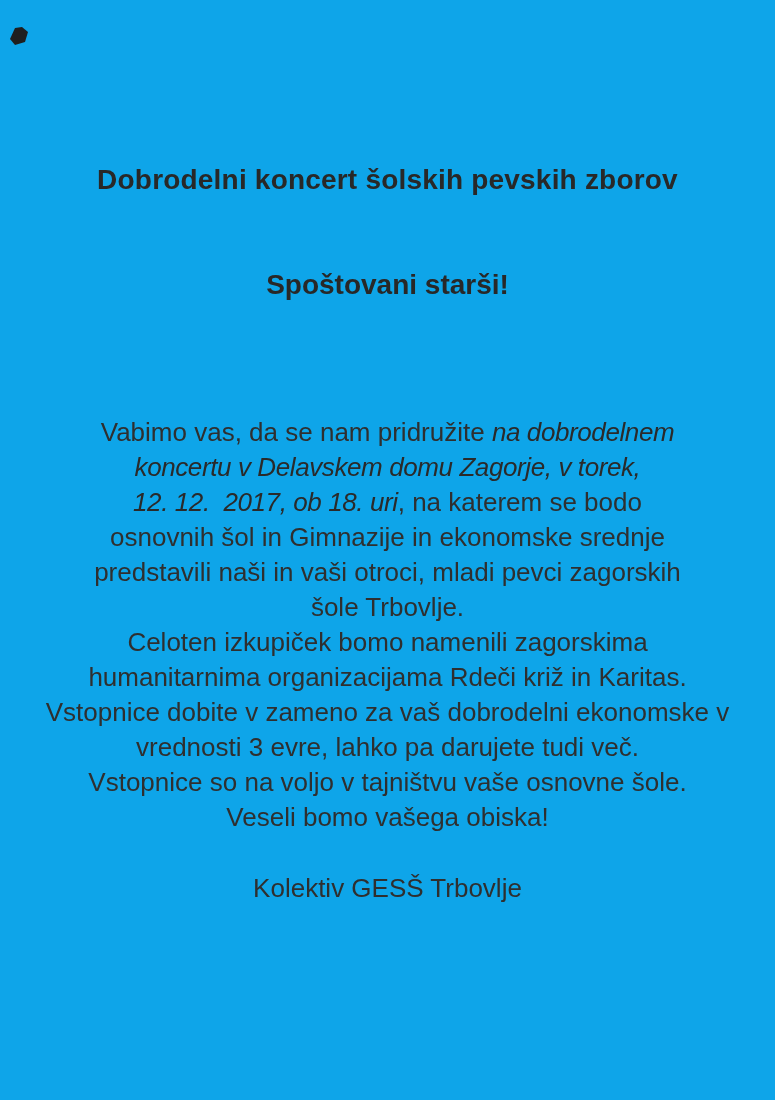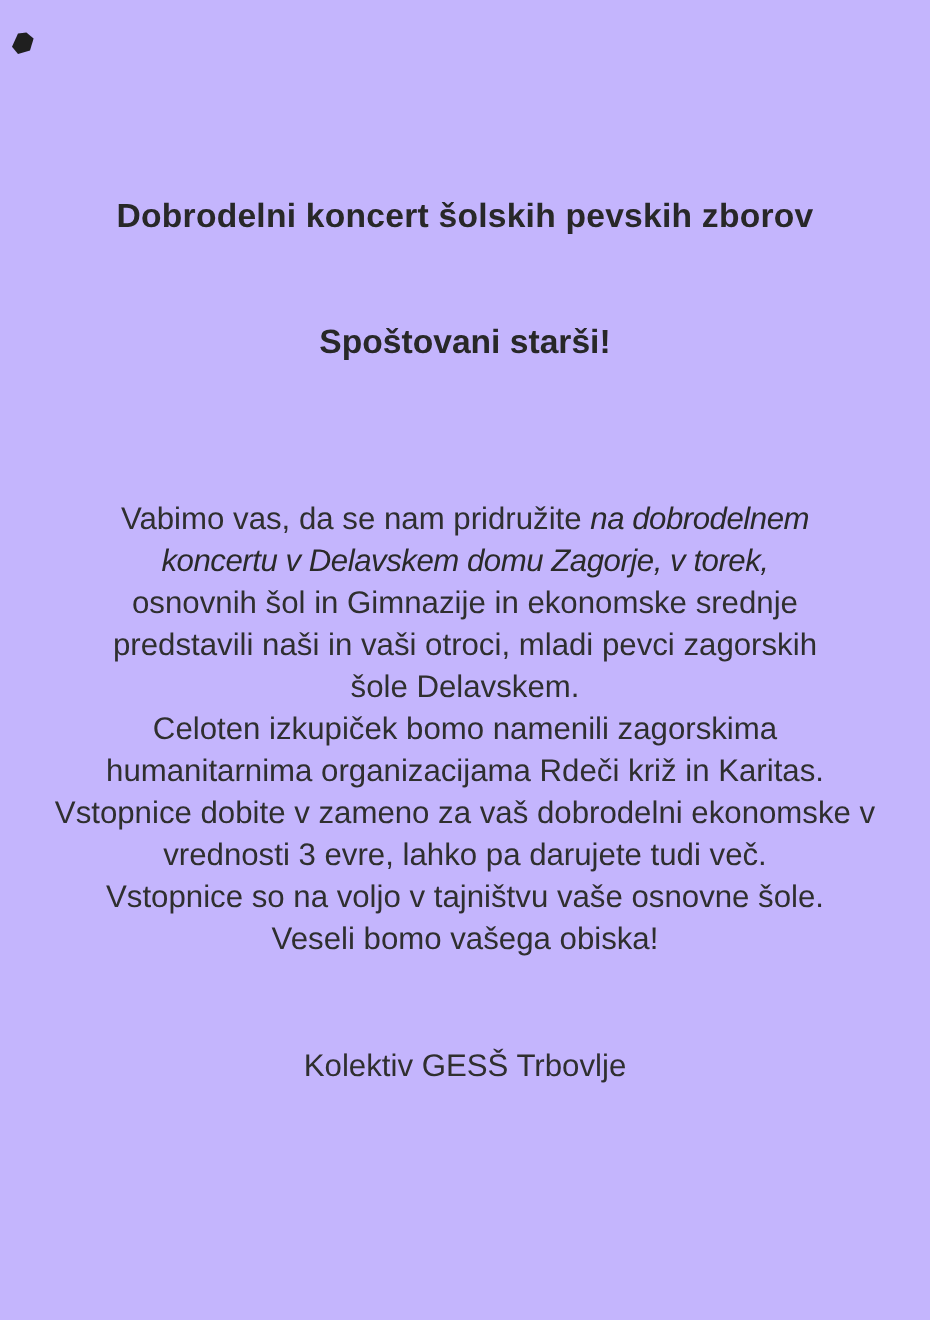--- a/index.html
+++ b/index.html
@@ -4,21 +4,21 @@
 <style>
   html, body {
     margin: 0;
     padding: 0;
     background: #ffffff;
   }
   .page {
     position: relative;
     width: 775px;
     height: 1100px;
-    background: #c4b5fd;
+    background: #0ea5e9;
     overflow: hidden;
     font-family: "Liberation Sans", sans-serif;
     color: #2f2f2f;
   }
   
   .content {
     position: absolute;
     left: 12px;
     top: 0;
     width: 751px;
@@ -101,23 +101,24 @@
 
   <div class="content">
 
     <h1 class="title">Dobrodelni koncert šolskih pevskih zborov</h1>
 
     <h2 class="salutation">Spoštovani starši!</h2>
 
     <div class="body-text">
         <div class="line"><span class="seg">Vabimo vas, da se nam pridružite </span><span class="seg bi">na dobrodelnem</span></div>
         <div class="line"><span class="seg bi">koncertu v Delavskem domu Zagorje, v torek,</span></div>
+        <div class="line"><span class="seg bi">12. 12.  2017, ob 18. uri</span><span class="seg">, na katerem se bodo</span></div>
         <div class="line"><span class="seg">osnovnih šol in Gimnazije in ekonomske srednje</span></div>
         <div class="line"><span class="seg">predstavili naši in vaši otroci, mladi pevci zagorskih</span></div>
-        <div class="line"><span class="seg">šole Delavskem.</span></div>
+        <div class="line"><span class="seg">šole Trbovlje.</span></div>
         <div class="line"><span class="seg">Celoten izkupiček bomo namenili zagorskima</span></div>
         <div class="line"><span class="seg">humanitarnima organizacijama Rdeči križ in Karitas.</span></div>
         <div class="line"><span class="seg">Vstopnice dobite v zameno za vaš dobrodelni ekonomske v</span></div>
         <div class="line"><span class="seg">vrednosti 3 evre, lahko pa darujete tudi več.</span></div>
         <div class="line"><span class="seg">Vstopnice so na voljo v tajništvu vaše osnovne šole.</span></div>
         <div class="line"><span class="seg">Veseli bomo vašega obiska!</span></div>
       </div>
 
     <div class="signature">Kolektiv GESŠ Trbovlje</div>
 

